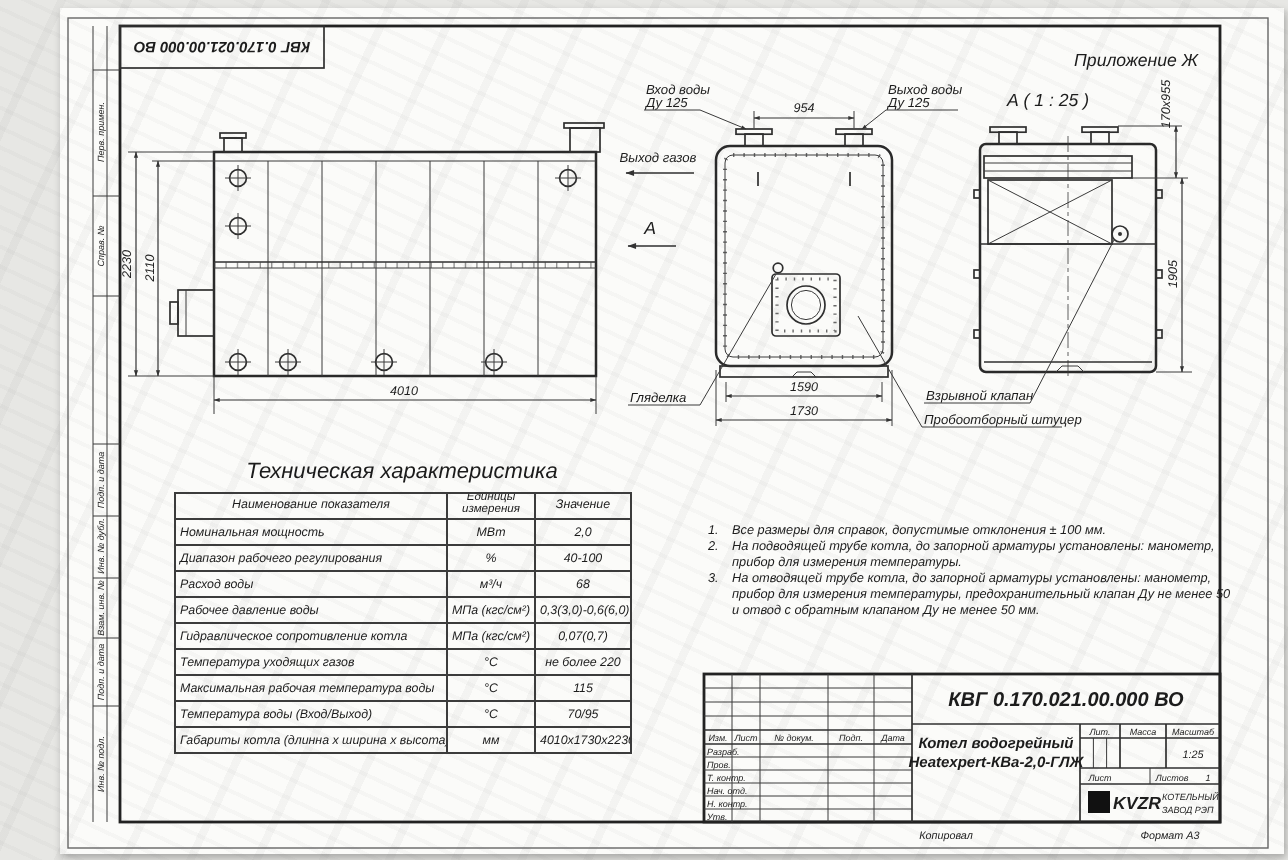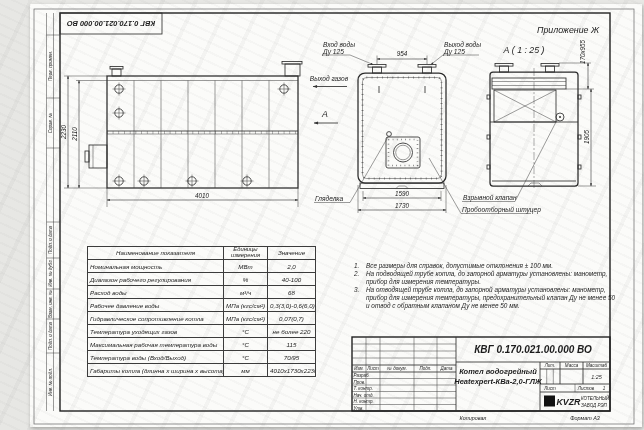--- a/index.html
+++ b/index.html
@@ -334,20 +334,21 @@
         <text class="t45" x="581" y="406.5">ЗАВОД РЭП</text>
       </g>
     </g>
 
     <g>
       <text class="t55 mid" x="473" y="419.5">Копировал</text>
       <text class="t55 mid" x="585" y="419.5">Формат А3</text>
     </g>
   </svg>
 
+  <div class="spec-title">Техническая характеристика</div>
   <table class="spec">
     <colgroup>
         <col class="cn">
         <col class="cu">
         <col class="cv">
       </colgroup>
     <tbody>
         <tr>
       <th>Наименование показателя</th>
       <th style="white-space:normal;font-size:5.8px;">

